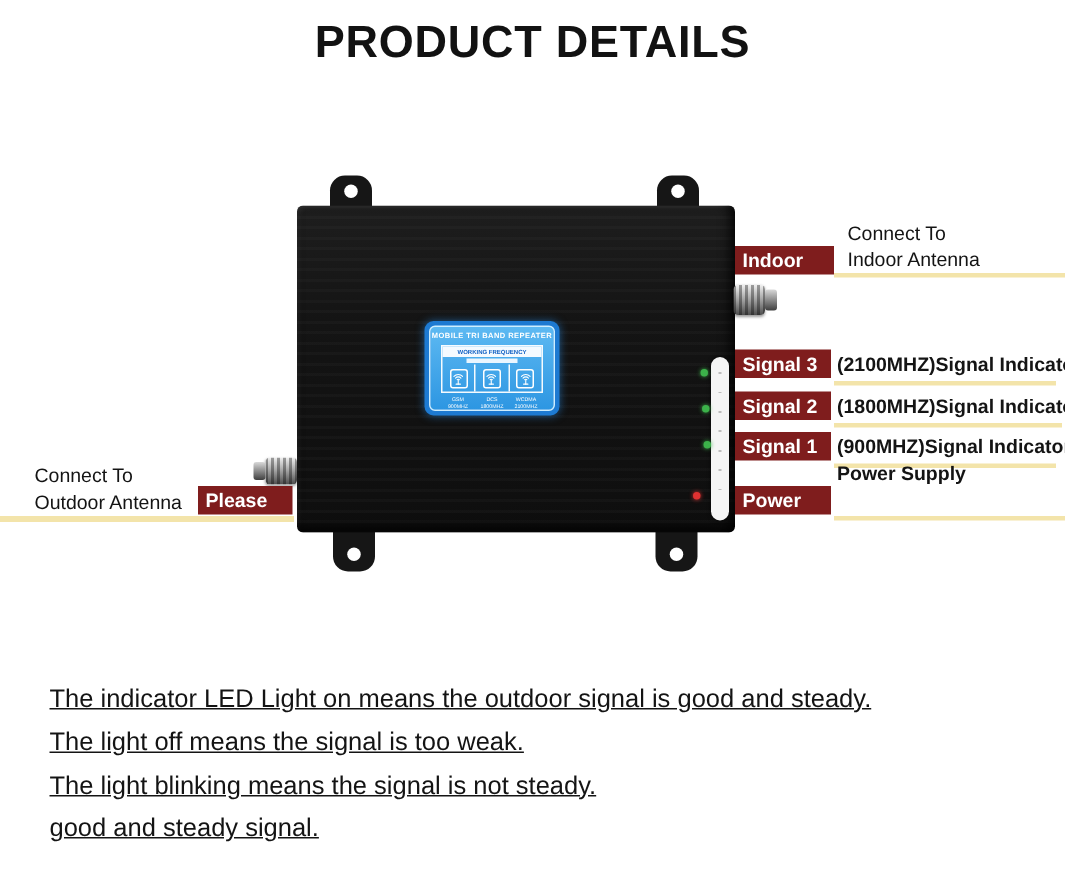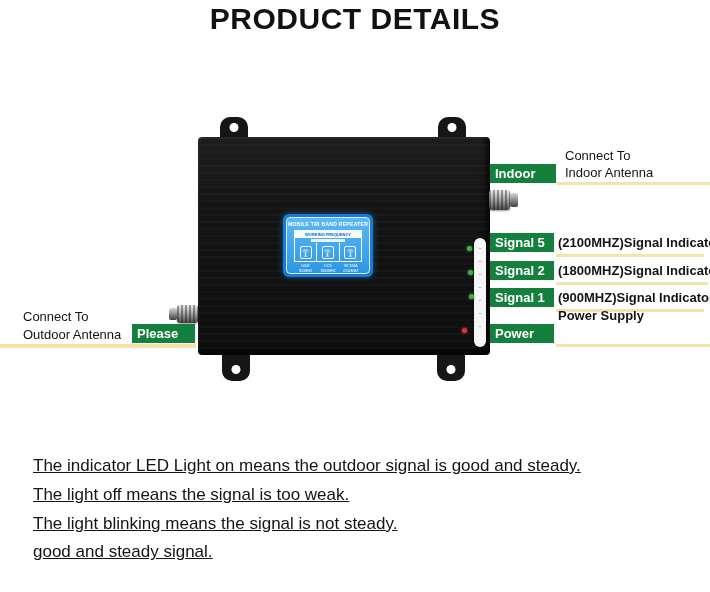--- a/index.html
+++ b/index.html
@@ -1,21 +1,21 @@
 <!DOCTYPE html>
 <html><head>
 <meta charset="utf-8">
 <style>
   * { margin:0; padding:0; box-sizing:border-box; }
   html,body { width:710px; height:592px; background:#ffffff; overflow:hidden; }
   body { font-family:"Liberation Sans", sans-serif; position:relative; }
   .abs { position:absolute; }
 
   .page-title {
-    left:0; right:0; top:2px; text-align:center;
+    left:0; right:0; top:12px; text-align:center;
     font-size:30px; font-weight:800; letter-spacing:.5px; color:#121212;
   }
 
   
   .tab { background:#161616; }
   .tab .hole { position:absolute; left:50%; transform:translateX(-50%);
     width:9px; height:9px; border-radius:50%; background:#fff; }
   .tab-top { border-radius:10px 10px 2px 2px; }
   .tab-top .hole { top:6px; }
   .tab-bottom { border-radius:2px 2px 10px 10px; }
@@ -69,21 +69,21 @@
       repeating-linear-gradient(90deg, rgba(0,0,0,.35) 0 2px, rgba(0,0,0,0) 2px 4px),
       linear-gradient(180deg,#efefef,#a9a9a9 45%,#4d4d4d);
     border-radius:3px; box-shadow:0 1px 2px rgba(0,0,0,.4);
   }
   .connector-tip {
     background:linear-gradient(180deg,#d9d9d9,#8b8b8b 50%,#3f3f3f);
     border-radius:2px;
   }
 
   
-  .tag { background:#15803d; color:#ffffff; font-weight:700; font-size:13px;
+  .tag { background:#7f1d1d; color:#ffffff; font-weight:700; font-size:13px;
     line-height:19px; padding-left:5px; height:19px; }
   .desc { color:#141414; font-size:13px; font-weight:600; white-space:nowrap; }
   .desc-light { font-weight:500; }
   .underline { background:#f3e4aa; height:3px; }
 
   .notes { left:33px; top:452px; width:670px; }
   .note-line { font-size:17px; line-height:28.8px; color:#141414;text-decoration:underline; }
 </style>
 </head>
 <body>
@@ -183,21 +183,21 @@
 <div class="abs connector" style="left:489px; top:190px; width:21px; height:20px;"></div>
 <div class="abs connector-tip" style="left:510px; top:193px; width:8px; height:14px;"></div>
 <div class="abs connector" style="left:177px; top:305px; width:21px; height:18px;"></div>
 <div class="abs connector-tip" style="left:169px; top:308px; width:8px; height:12px;"></div>
 
 <div class="abs tag" style="left:490px; top:164px; width:66px;">Indoor</div>
 <div class="abs desc desc-light" style="left:565px; top:148px;">Connect To</div>
 <div class="abs desc desc-light" style="left:565px; top:165px;">Indoor Antenna</div>
 <div class="abs underline" style="left:556px; top:182px; width:154px;"></div>
 
-<div class="abs tag" style="left:490px; top:233px; width:64px;">Signal 5</div>
+<div class="abs tag" style="left:490px; top:233px; width:64px;">Signal 3</div>
 <div class="abs desc" style="left:558px; top:235px;">(2100MHZ)Signal Indicator</div>
 <div class="abs underline" style="left:556px; top:254px; width:148px;"></div>
 
 <div class="abs tag" style="left:490px; top:261px; width:64px;">Signal 2</div>
 <div class="abs desc" style="left:558px; top:263px;">(1800MHZ)Signal Indicator</div>
 <div class="abs underline" style="left:556px; top:282px; width:152px;"></div>
 
 <div class="abs tag" style="left:490px; top:288px; width:64px;">Signal 1</div>
 <div class="abs desc" style="left:558px; top:290px;">(900MHZ)Signal Indicator</div>
 <div class="abs underline" style="left:556px; top:309px; width:148px;"></div>

